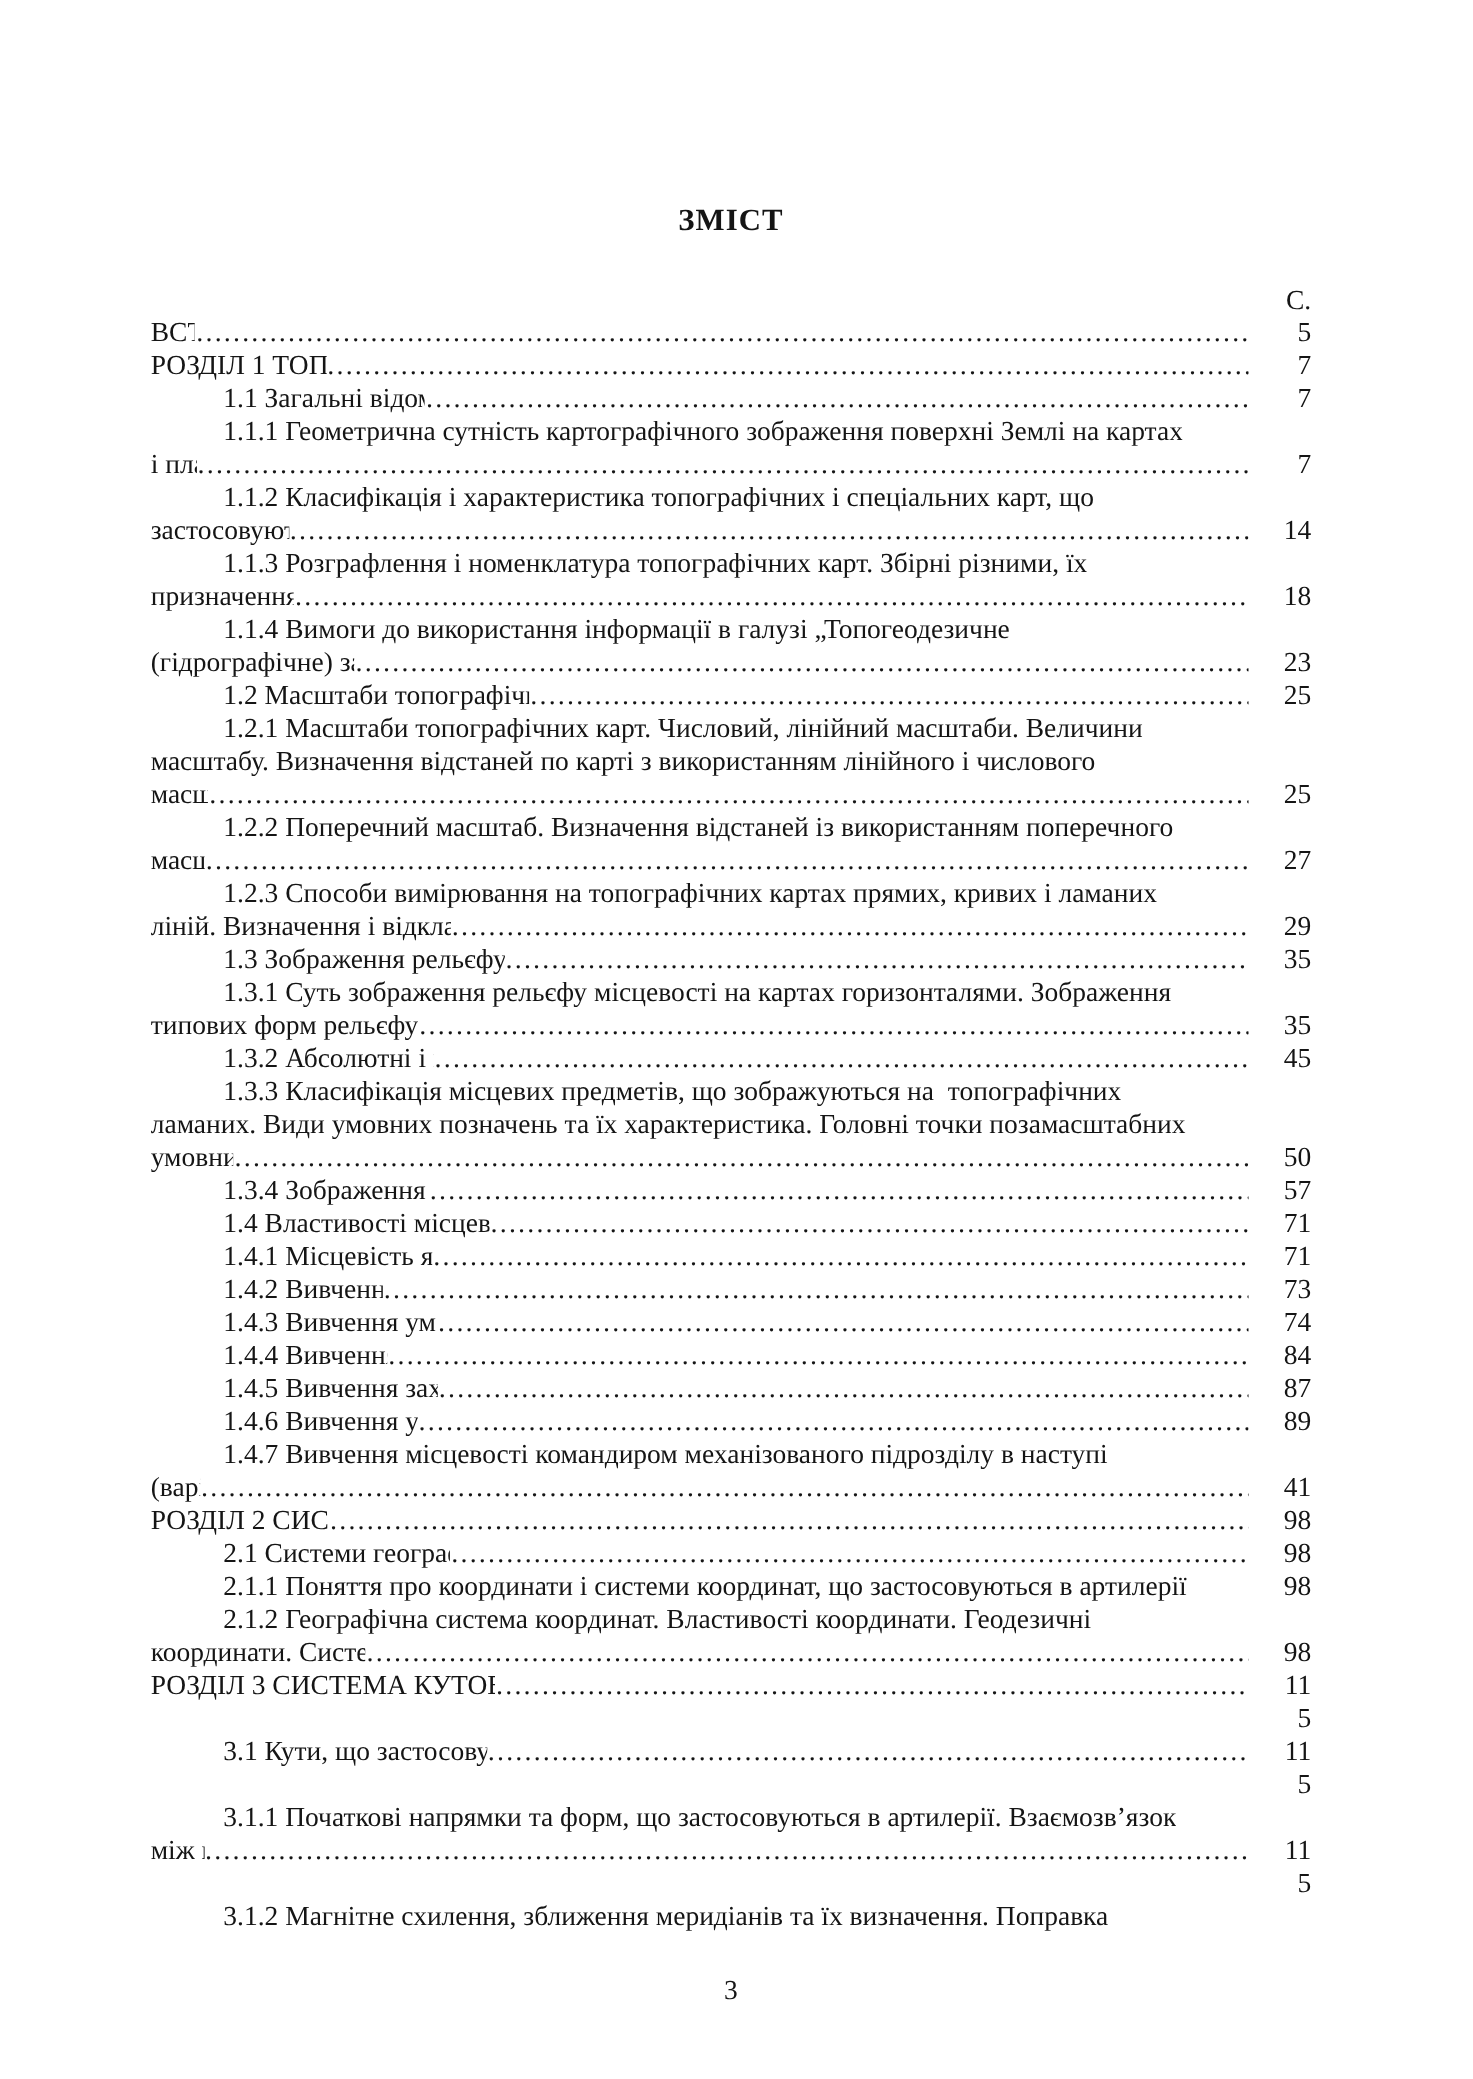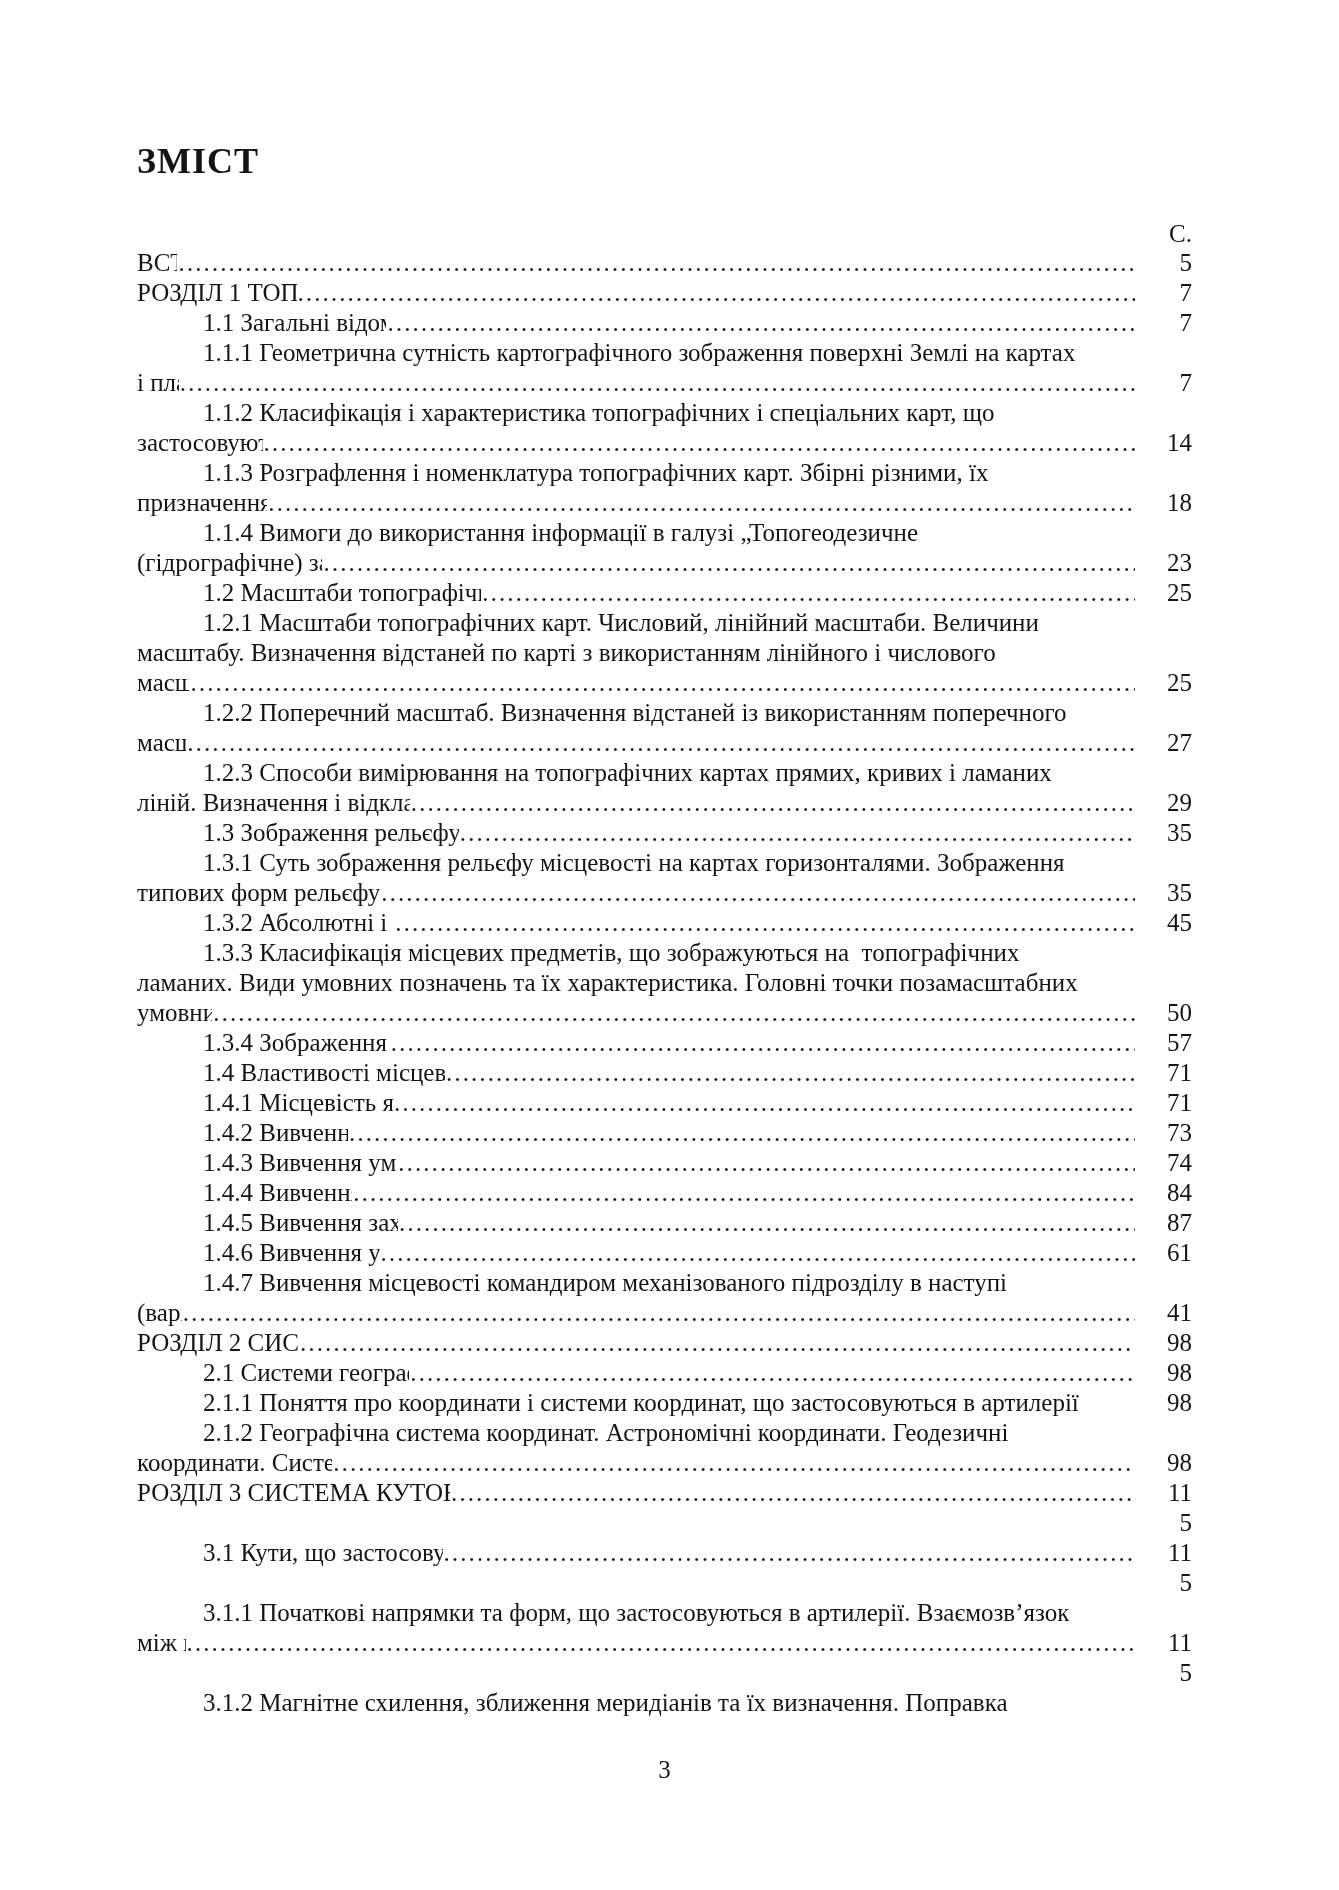--- a/index.html
+++ b/index.html
@@ -14,25 +14,26 @@
     box-sizing: border-box;
     width: 1339px;
     height: 1890px;
     padding: 145px 147px 0 137px;
     font-family: "Liberation Serif", "DejaVu Serif", serif;
     font-size: 25px;
     color: #151515;
     background: #ffffff;
   }
   .doc-title {
-    text-align: left;
+    text-align: center;
     font-weight: bold;
-    font-size: 36px;
+    font-size: 28px;
     line-height: 32px;
     letter-spacing: 1px;
+    margin-top: 40px;
   }
   .col-header-row {
     margin-top: 43px;
     height: 28px;
     line-height: 28px;
     text-align: right;
   }
   .toc { }
   .line {
     display: flex;
@@ -234,21 +235,21 @@
         <span class="page-num">84</span>
       </div>
       <div class="line indent">
         <span class="text">1.4.5 Вивчення захисних властивостей місцевості</span>
         <span class="fill">……………………………………………………………………………………………………………………………………………………………………………………………………………………</span>
         <span class="page-num">87</span>
       </div>
       <div class="line indent">
         <span class="text">1.4.6 Вивчення умов прохідності місцевості</span>
         <span class="fill">……………………………………………………………………………………………………………………………………………………………………………………………………………………</span>
-        <span class="page-num">61</span>
+        <span class="page-num">89</span>
       </div>
       <div class="line indent">
         <span class="text">1.4.7 Вивчення місцевості командиром механізованого підрозділу в наступі</span>
         <span class="fill"></span>
         <span class="page-num"></span>
       </div>
       <div class="line">
         <span class="text">(варіант)</span>
         <span class="fill">……………………………………………………………………………………………………………………………………………………………………………………………………………………</span>
         <span class="page-num">41</span>
@@ -262,21 +263,21 @@
         <span class="text">2.1 Системи географічних та прямокутних координат</span>
         <span class="fill">……………………………………………………………………………………………………………………………………………………………………………………………………………………</span>
         <span class="page-num">98</span>
       </div>
       <div class="line indent">
         <span class="text">2.1.1 Поняття про координати і системи координат, що застосовуються в артилерії</span>
         <span class="fill"></span>
         <span class="page-num">98</span>
       </div>
       <div class="line indent">
-        <span class="text">2.1.2 Географічна система координат. Астрономічні координати. Геодезичні</span>
+        <span class="text">2.1.2 Географічна система координат. Властивості координати. Геодезичні</span>
         <span class="fill"></span>
         <span class="page-num"></span>
       </div>
       <div class="line">
         <span class="text">координати. Система прямокутних координат</span>
         <span class="fill">……………………………………………………………………………………………………………………………………………………………………………………………………………………</span>
         <span class="page-num">98</span>
       </div>
       <div class="line">
         <span class="text">РОЗДІЛ 3 СИСТЕМА КУТОВИХ ВИМІРІВ, ЩО ЗАСТОСОВУЄТЬСЯ В АРТИЛЕРІЇ</span>

